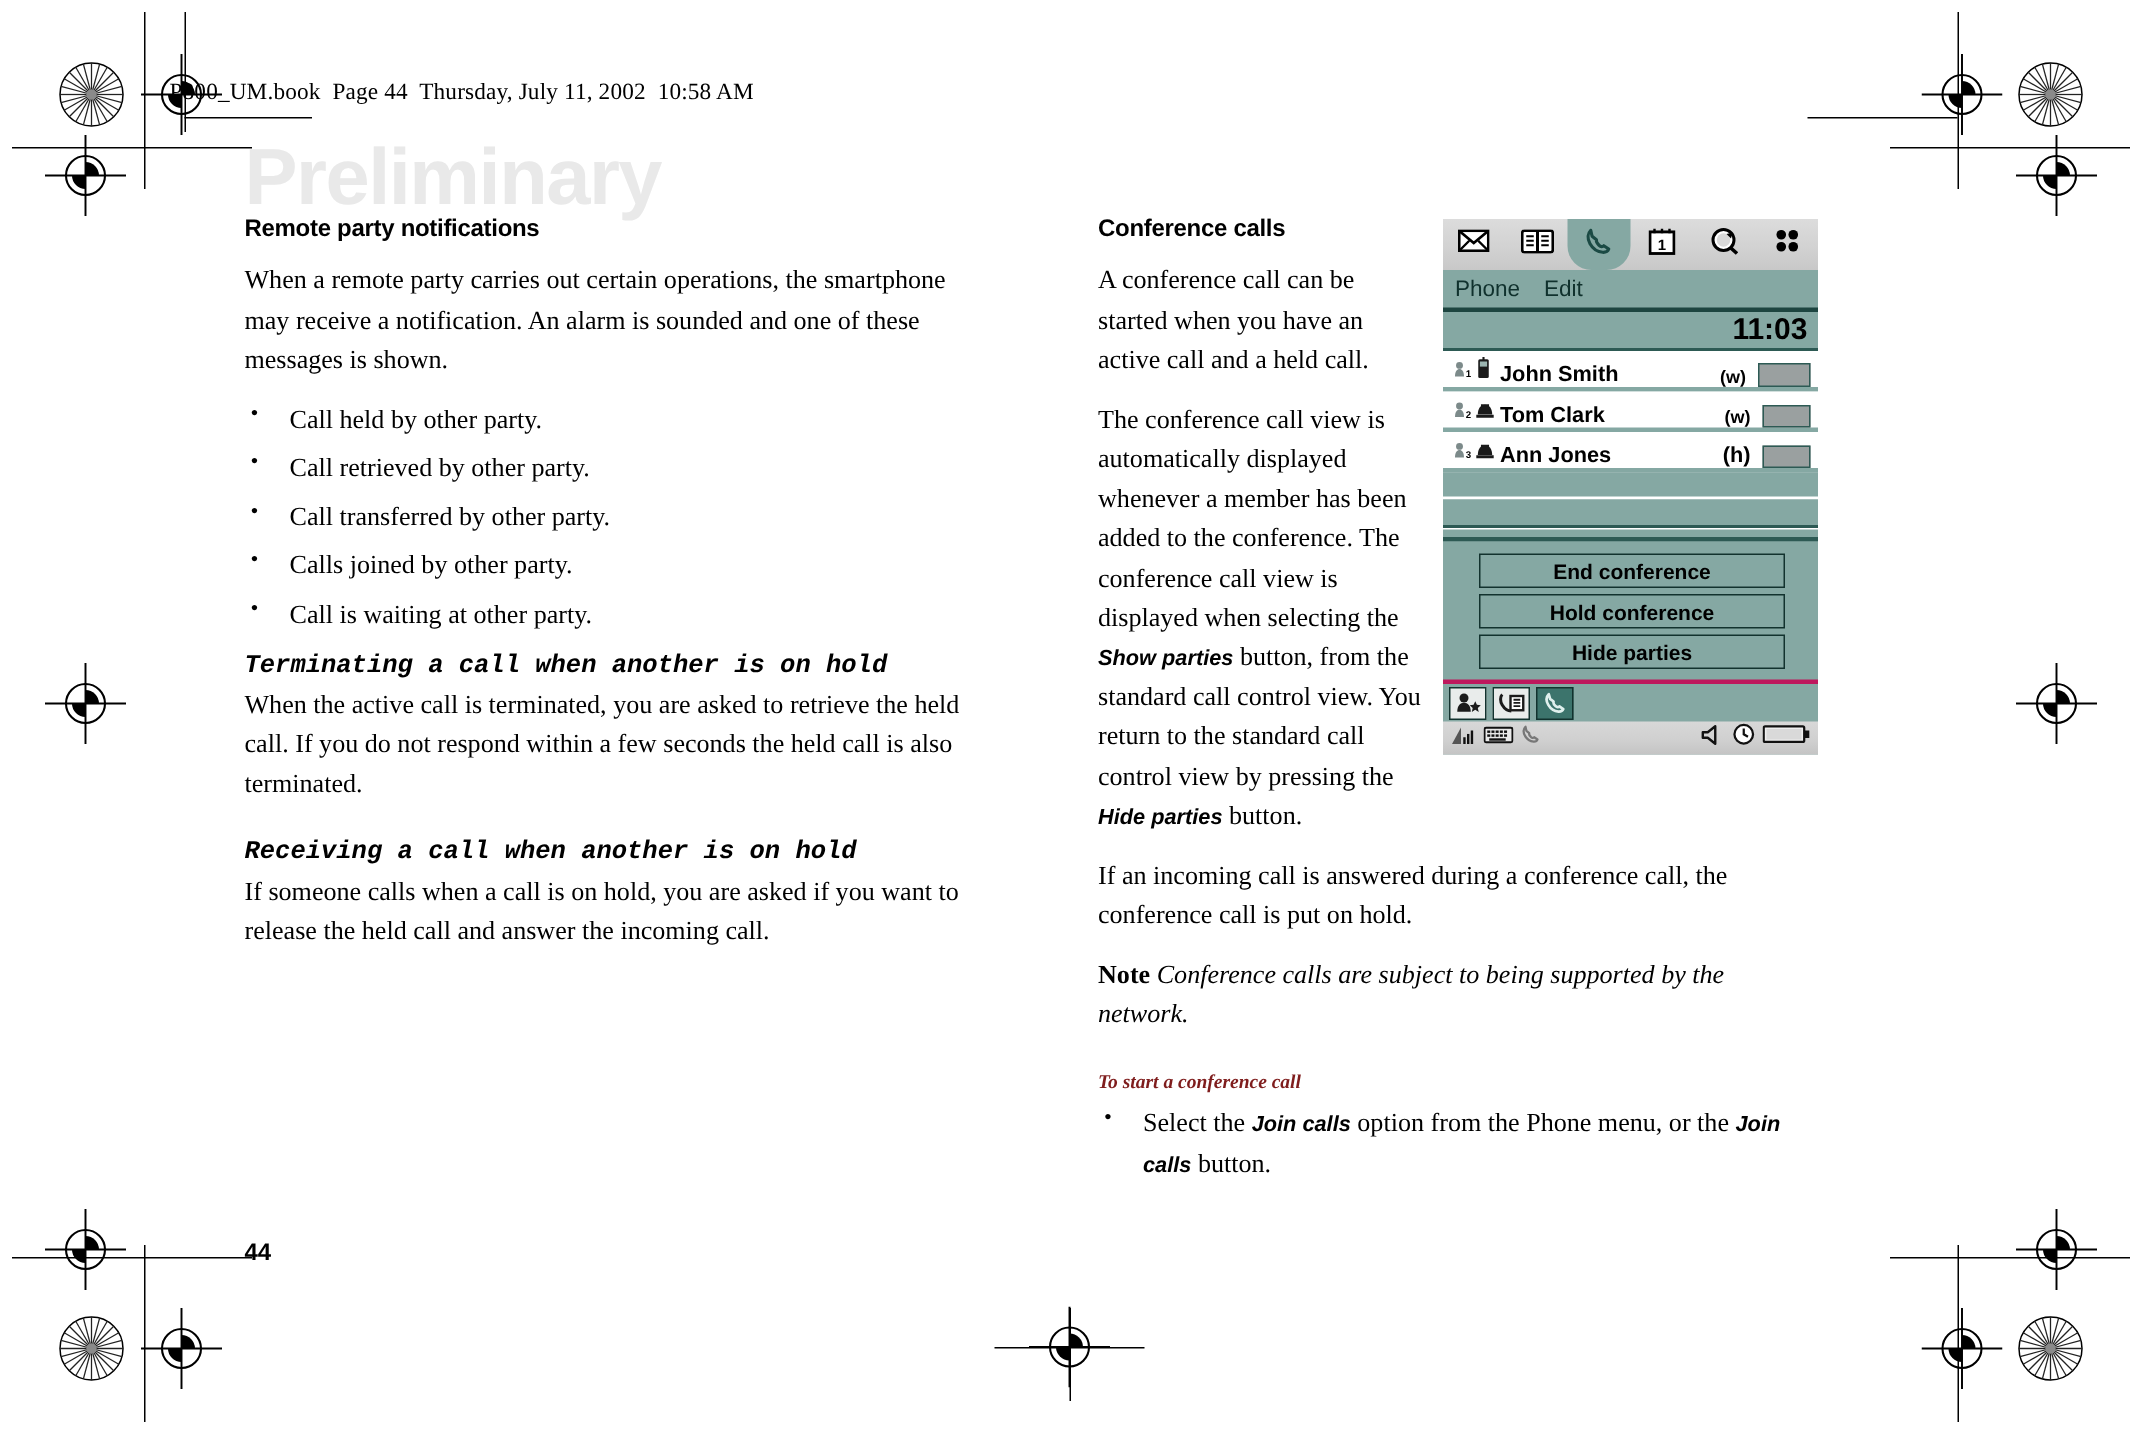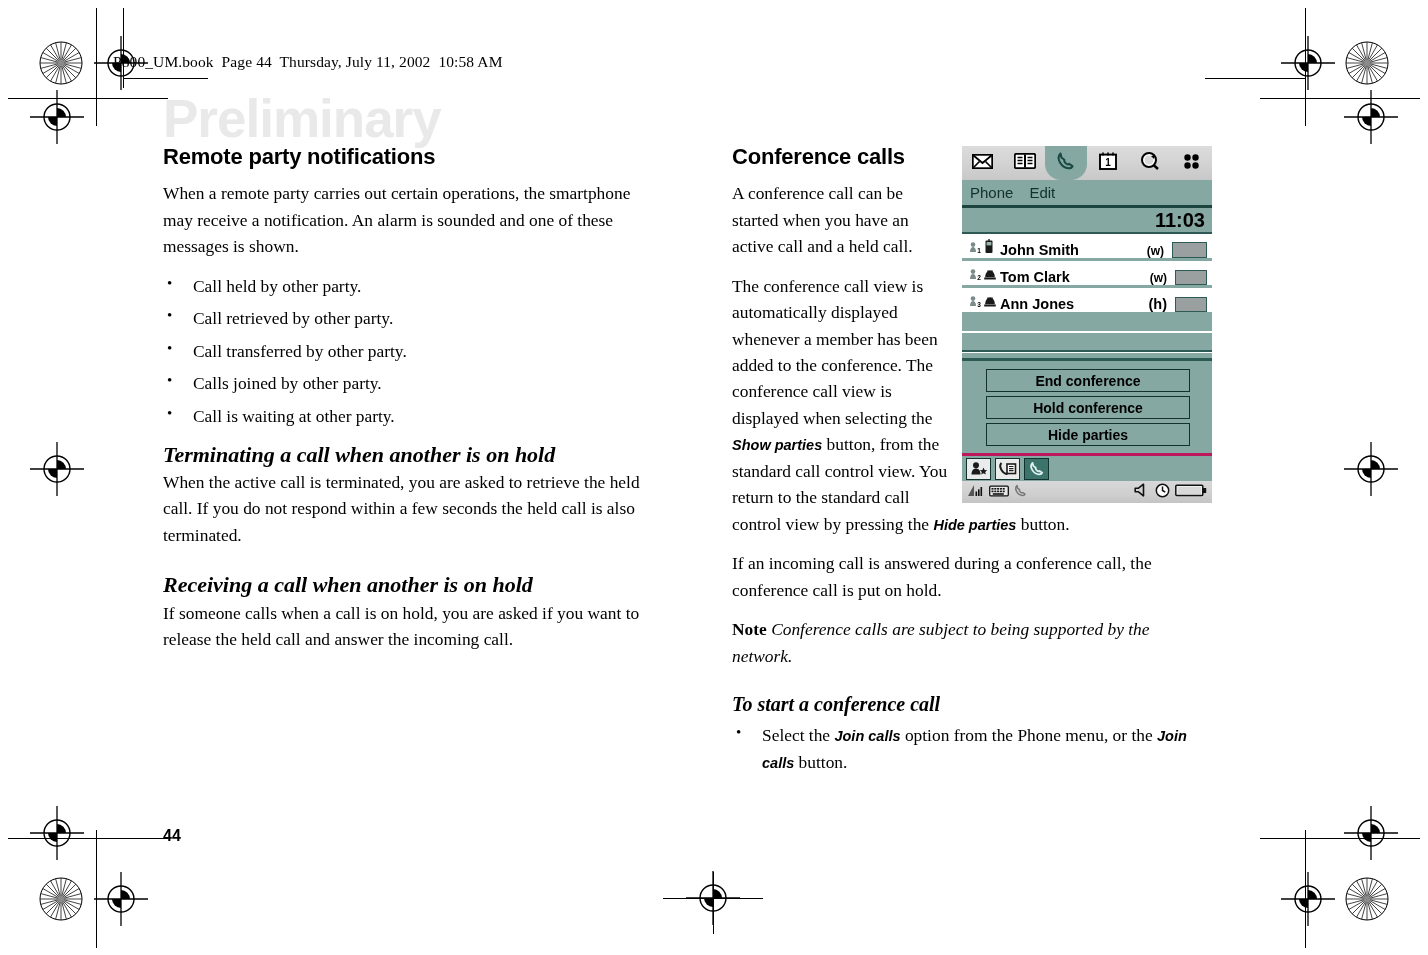--- a/index.html
+++ b/index.html
@@ -20,36 +20,36 @@
             font-family:"Liberation Serif",serif;letter-spacing:.1px;white-space:pre;}
 
   
   #watermark{position:absolute;left:163px;top:92px;font-family:"Liberation Sans",sans-serif;
              font-weight:bold;font-size:53px;color:#e9e9e9;letter-spacing:-1px;line-height:1;}
 
   
   #col-left{position:absolute;left:163px;top:144px;width:490px;}
   #col-right{position:absolute;left:732px;top:144px;width:482px;}
 
-  h2.sec{font-family:"Liberation Sans",sans-serif;font-weight:bold;font-size:22px;
+  h2.sec{font-family:"Liberation Sans",sans-serif;font-weight:bold;font-size:16px;
          margin:0 0 11px 0;line-height:1.15;letter-spacing:-.2px;}
-  h3.sub{font-family:Liberation Serif, serif;font-weight:bold;font-style:italic;
-         font-size:22px;margin:0 0 1px 0;line-height:1.2;}
+  h3.sub{font-family:Liberation Mono, monospace;font-weight:bold;font-style:italic;
+         font-size:17px;margin:0 0 1px 0;line-height:1.2;}
   p.body{font-size:17.4px;line-height:1.52;margin:0 0 13px 0;text-align:left;}
   ul.bul{list-style:none;margin:0 0 12px 0;padding:0;}
   ul.bul li{font-size:17.4px;line-height:1.55;position:relative;padding-left:30px;
             margin-bottom:5.5px;}
   ul.bul li:before{content:"\2022";position:absolute;left:4px;top:-1px;font-size:15px;}
   .gap{height:11px;}
   b.ui{font-family:"Liberation Sans",sans-serif;font-weight:bold;font-style:italic;
        font-size:14.5px;}
   .noteword{font-family:"Liberation Serif",serif;font-weight:bold;font-style:normal;}
   .noteitalic{font-style:italic;}
   h3.green{font-family:"Liberation Serif",serif;font-weight:bold;font-style:italic;
-           font-size:20px;color:#000000;margin:0 0 6px 0;}
+           font-size:13px;color:#7f1d1d;margin:0 0 6px 0;}
 
   
   #device-wrap{float:right;width:252px;margin:2px 0 6px 12px;}
 
   
   .device{width:250px;border:0;background:#85a8a3;
           font-family:"Liberation Sans",sans-serif;}
   .dev-tabs{height:34px;background:linear-gradient(180deg,#dcdcdc 0%,#d2d2d2 55%,#c8c8c8 100%);
             position:relative;display:flex;align-items:center;}
   .dev-tab{flex:1;display:flex;align-items:center;justify-content:center;height:34px;

